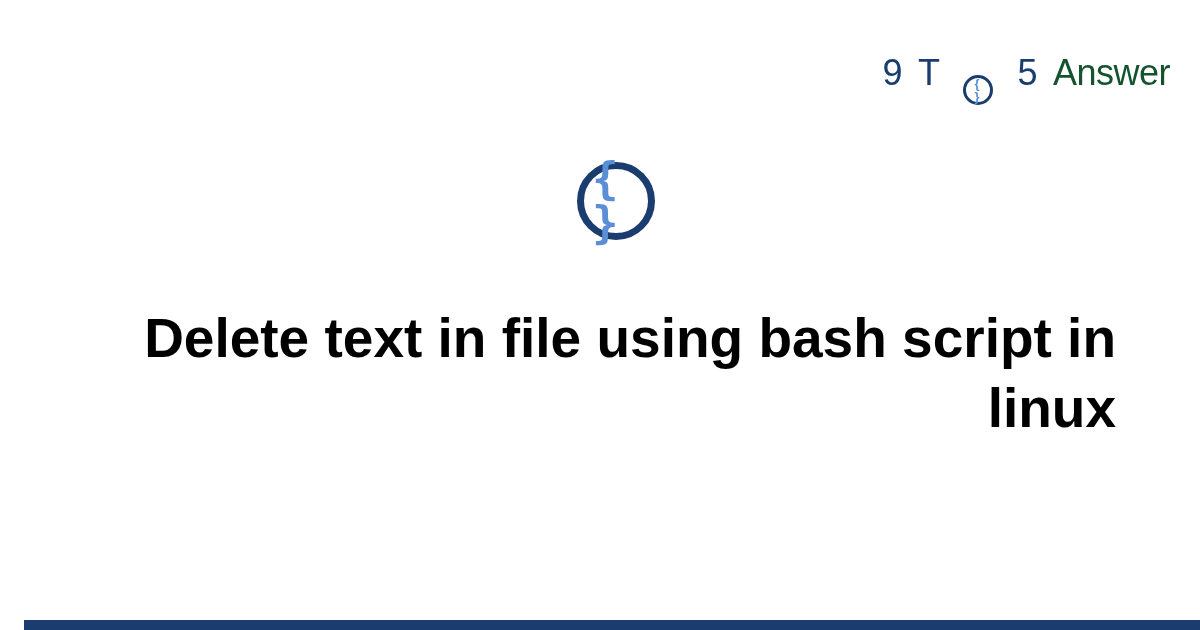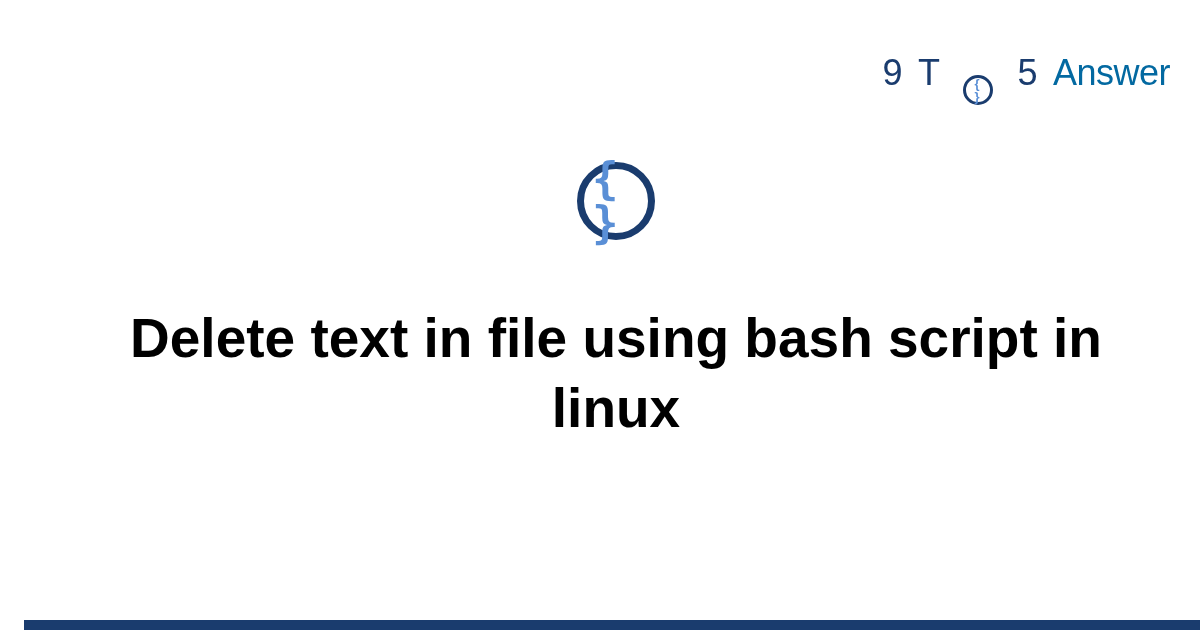--- a/index.html
+++ b/index.html
@@ -49,21 +49,21 @@
     .logo-o-inner {
       font-size: 13px;
       color: #5a8fd6;
       font-weight: 600;
       line-height: 1;
     }
     .logo-five {
       color: #1a3c6e;
     }
     .logo-answer {
-      color: #0369a1;
+      color: #14532d;
     }
     .center-content {
       position: absolute;
       top: 130px;
       left: 0;
       right: 0;
       display: flex;
       flex-direction: column;
       align-items: center;
     }
@@ -82,21 +82,21 @@
       font-weight: 700;
       color: #5a8fd6;
       letter-spacing: 2px;
       font-family: Consolas, Monaco, monospace;
       line-height: 1;
     }
     .main-title {
       font-size: 55px;
       font-weight: 700;
       color: #000000;
-      text-align: center;
+      text-align: right;
       line-height: 1.28;
       max-width: 1080px;
       padding: 0 40px;
     }
     .bottom-bar {
       position: absolute;
       bottom: 0;
       left: 0;
       right: 0;
       height: 18px;

